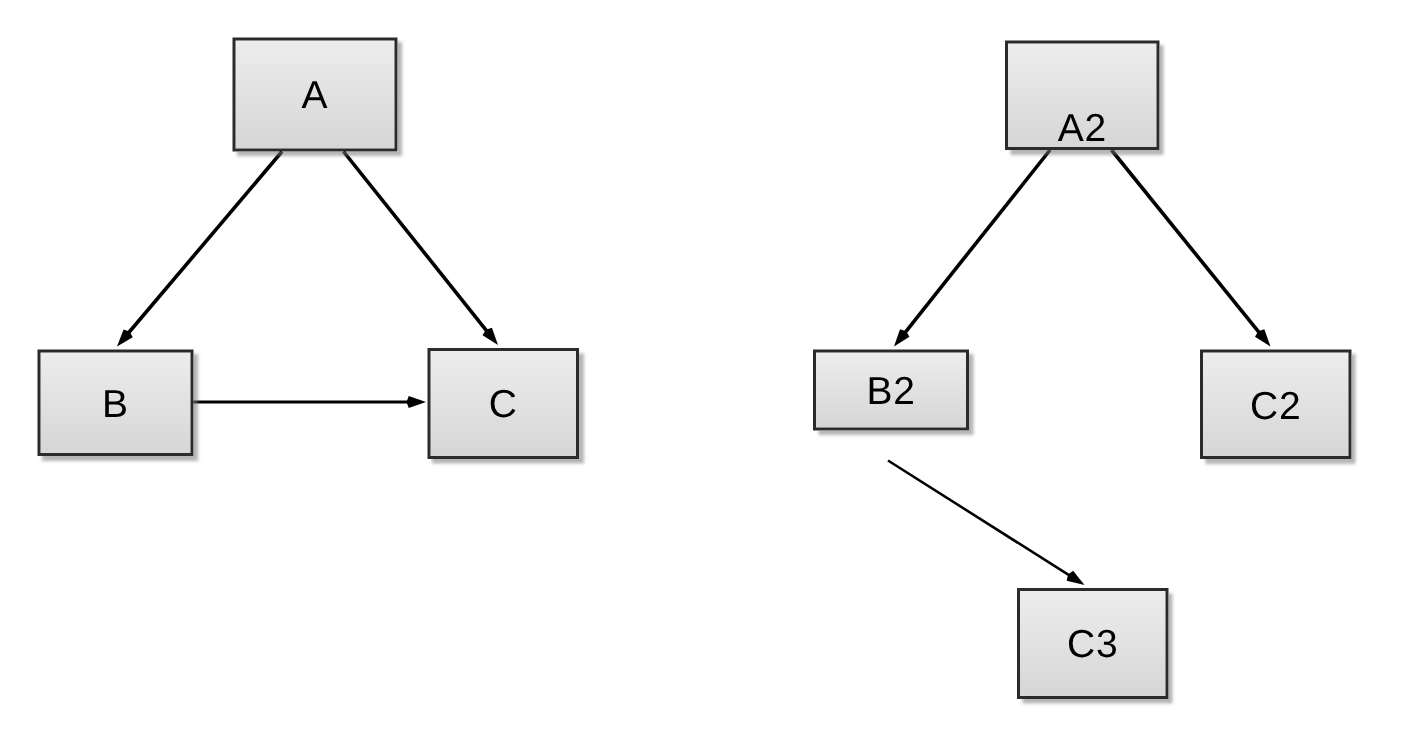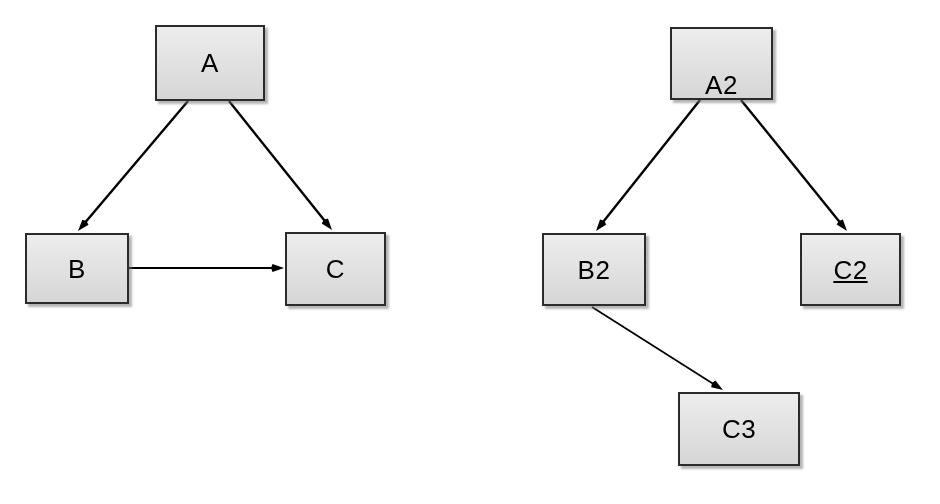--- a/index.html
+++ b/index.html
@@ -88,25 +88,25 @@
           <span class="node-label" style="color: rgb(0, 0, 0);">B</span>
         </div>
         <div class="node" style="left: 285px; top: 232px; width: 101px; height: 74px; border-color: rgb(43, 43, 43); background: linear-gradient(rgb(237, 237, 237) 0%, rgb(214, 214, 214) 100%);">
           <span class="node-label" style="color: rgb(0, 0, 0);">C</span>
         </div>
       </div>
       <div>
         <div class="node" style="left: 670px; top: 27px; width: 103px; height: 73px; border-color: rgb(43, 43, 43); background: linear-gradient(rgb(237, 237, 237) 0%, rgb(214, 214, 214) 100%); align-items: flex-end;">
           <span class="node-label" style="color: rgb(0, 0, 0);">A2</span>
         </div>
-        <div class="node" style="left: 542px; top: 233px; width: 104px; height: 73px; border-color: rgb(43, 43, 43); background: linear-gradient(rgb(237, 237, 237) 0%, rgb(214, 214, 214) 100%);">
+        <div class="node" style="left: 542px; top: 233px; width: 104px; height: 54px; border-color: rgb(43, 43, 43); background: linear-gradient(rgb(237, 237, 237) 0%, rgb(214, 214, 214) 100%);">
           <span class="node-label" style="color: rgb(0, 0, 0);">B2</span>
         </div>
         <div class="node" style="left: 800px; top: 233px; width: 101px; height: 73px; border-color: rgb(43, 43, 43); background: linear-gradient(rgb(237, 237, 237) 0%, rgb(214, 214, 214) 100%);">
-          <span class="node-label" style="color: rgb(0, 0, 0); text-decoration: underline;">C2</span>
+          <span class="node-label" style="color: rgb(0, 0, 0);">C2</span>
         </div>
-        <div class="node" style="left: 678px; top: 392px; width: 122px; height: 74px; border-color: rgb(43, 43, 43); background: linear-gradient(rgb(237, 237, 237) 0%, rgb(214, 214, 214) 100%);">
+        <div class="node" style="left: 678px; top: 392px; width: 101px; height: 74px; border-color: rgb(43, 43, 43); background: linear-gradient(rgb(237, 237, 237) 0%, rgb(214, 214, 214) 100%);">
           <span class="node-label" style="color: rgb(0, 0, 0);">C3</span>
         </div>
       </div>
     </div>
 
 </div>
 
 </body></html>

